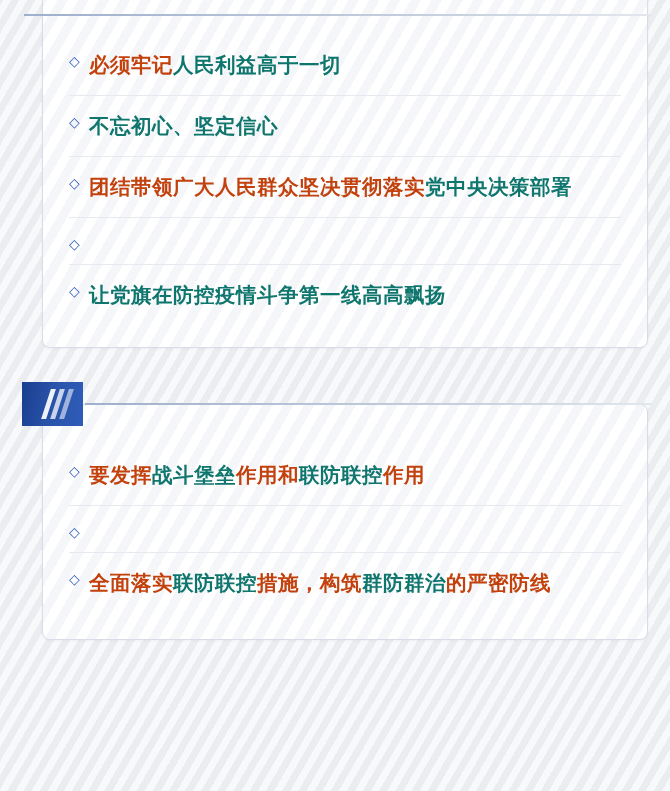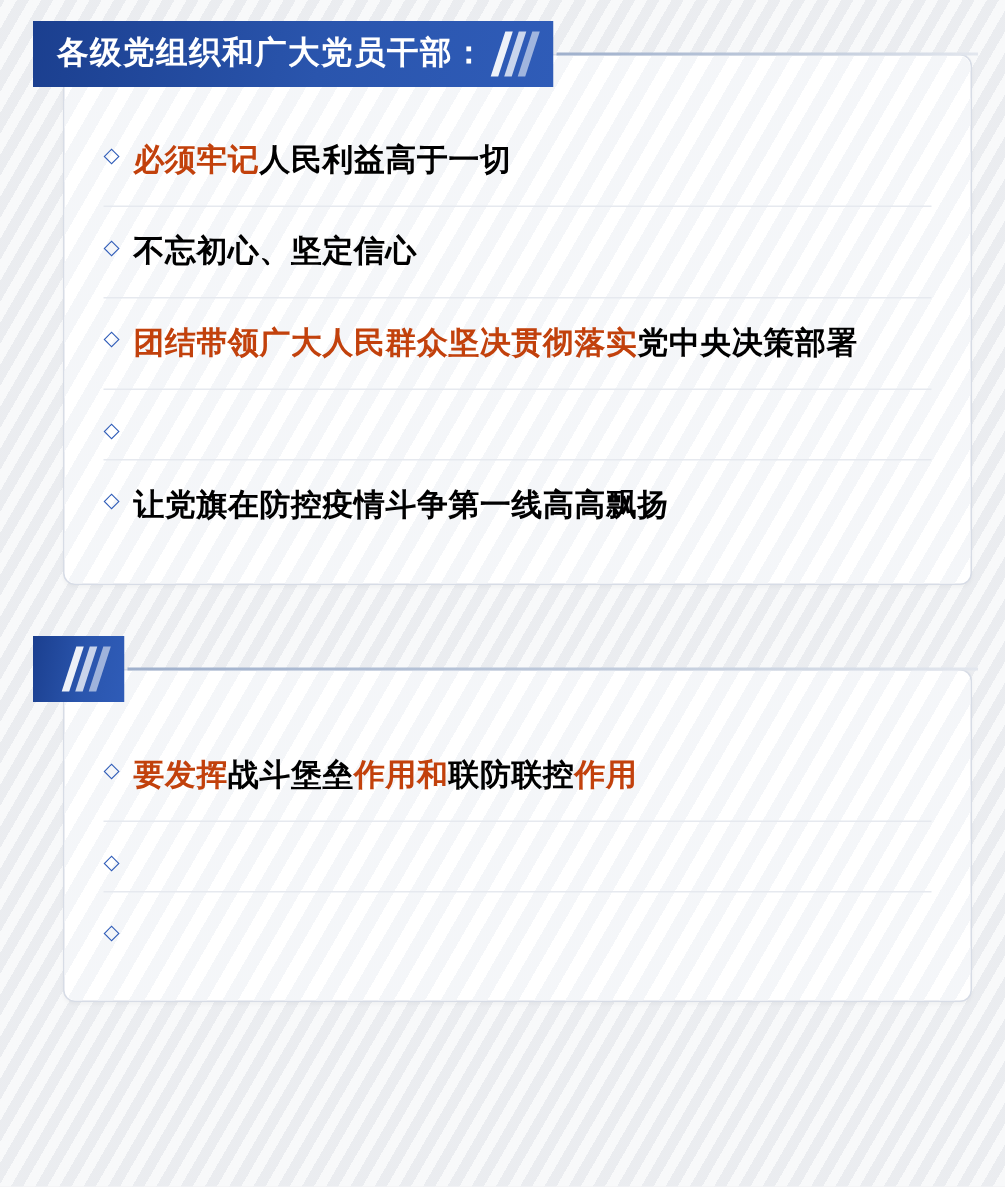--- a/index.html
+++ b/index.html
@@ -136,43 +136,35 @@
     text-align: left;
   }
   .text {
     flex: 1 1 auto;
     font-size: 20.5px;
     line-height: 34px;
     color: #2b2b2b;
     font-weight: bold;
     letter-spacing: 0.5px;
   }
-  .text .hl { color: #000000; }
+  .text .hl { color: #0f766e; }
   .text .plain { color: #c2410c; font-weight: bold; }
 
   
   .section-2 .card { padding-bottom: 26px; min-height: 180px; }
 </style>
 </head>
 <body>
 
 <div class="bg-texture"></div>
 
 <div class="page">
 
   <div class="section section-1">
     <div class="banner-row">
-      <div class="banner">
-        <span class="banner-text">各级党组织和广大党员干部：</span>
-        <span class="banner-stripes">
-          <i></i>
-            <i></i>
-            <i></i>
-        </span>
-      </div>
       <div class="banner-tail"></div>
     </div>
 
     <div class="card">
       <div class="items">
 
         <div class="item">
           <span class="bullet">◇</span>
           <span class="text"><span class="plain">必须牢记</span><span class="hl">人民利益高于一切</span></span>
         </div>
@@ -219,19 +211,20 @@
           <span class="bullet">◇</span>
           <span class="text"><span class="plain">要发挥</span><span class="hl">战斗堡垒</span><span class="plain">作用和</span><span class="hl">联防联控</span><span class="plain">作用</span></span>
         </div>
 
         <div class="item">
           <span class="bullet">◇</span>
         </div>
 
         <div class="item">
           <span class="bullet">◇</span>
+          <span class="text"><span class="plain">全面落实</span><span class="hl">联防联控</span><span class="plain">措施，构筑</span><span class="hl">群防群治</span><span class="plain">的严密防线</span></span>
         </div>
 
       </div>
     </div>
   </div>
 
 </div>
 
 </body></html>

